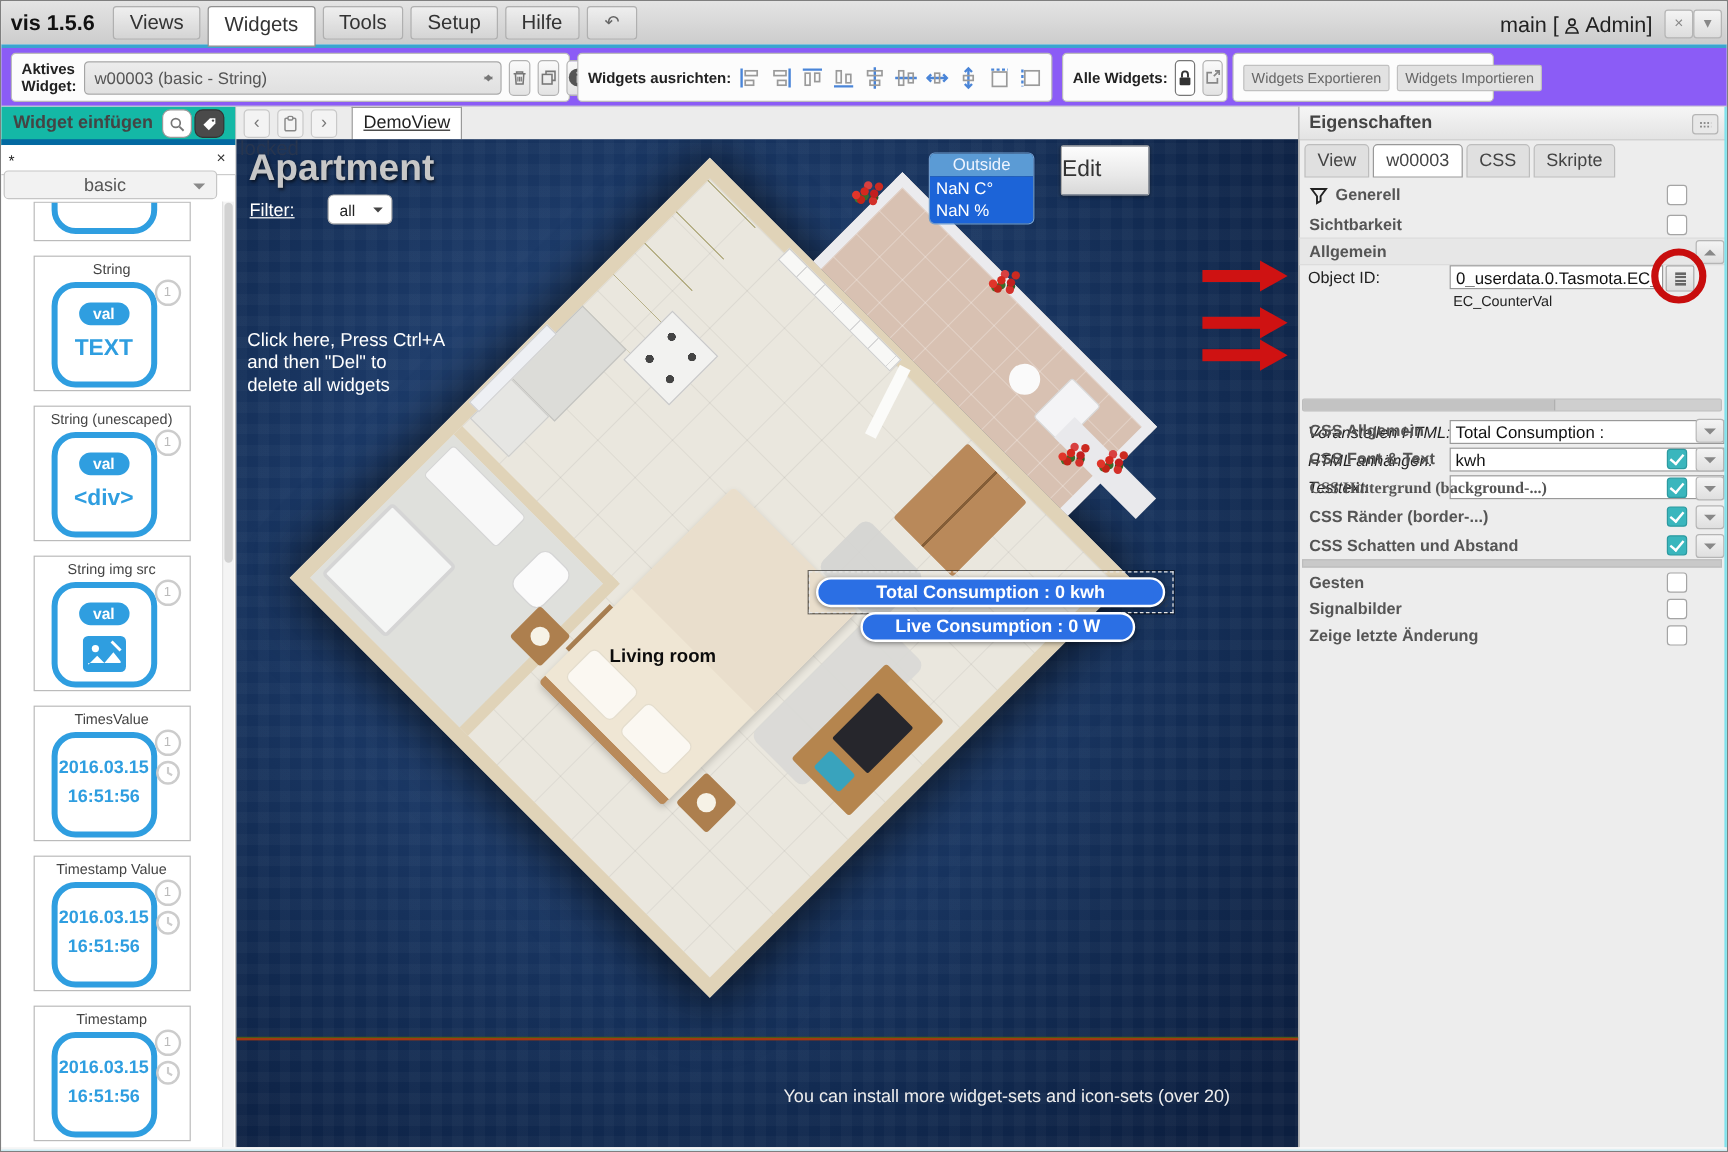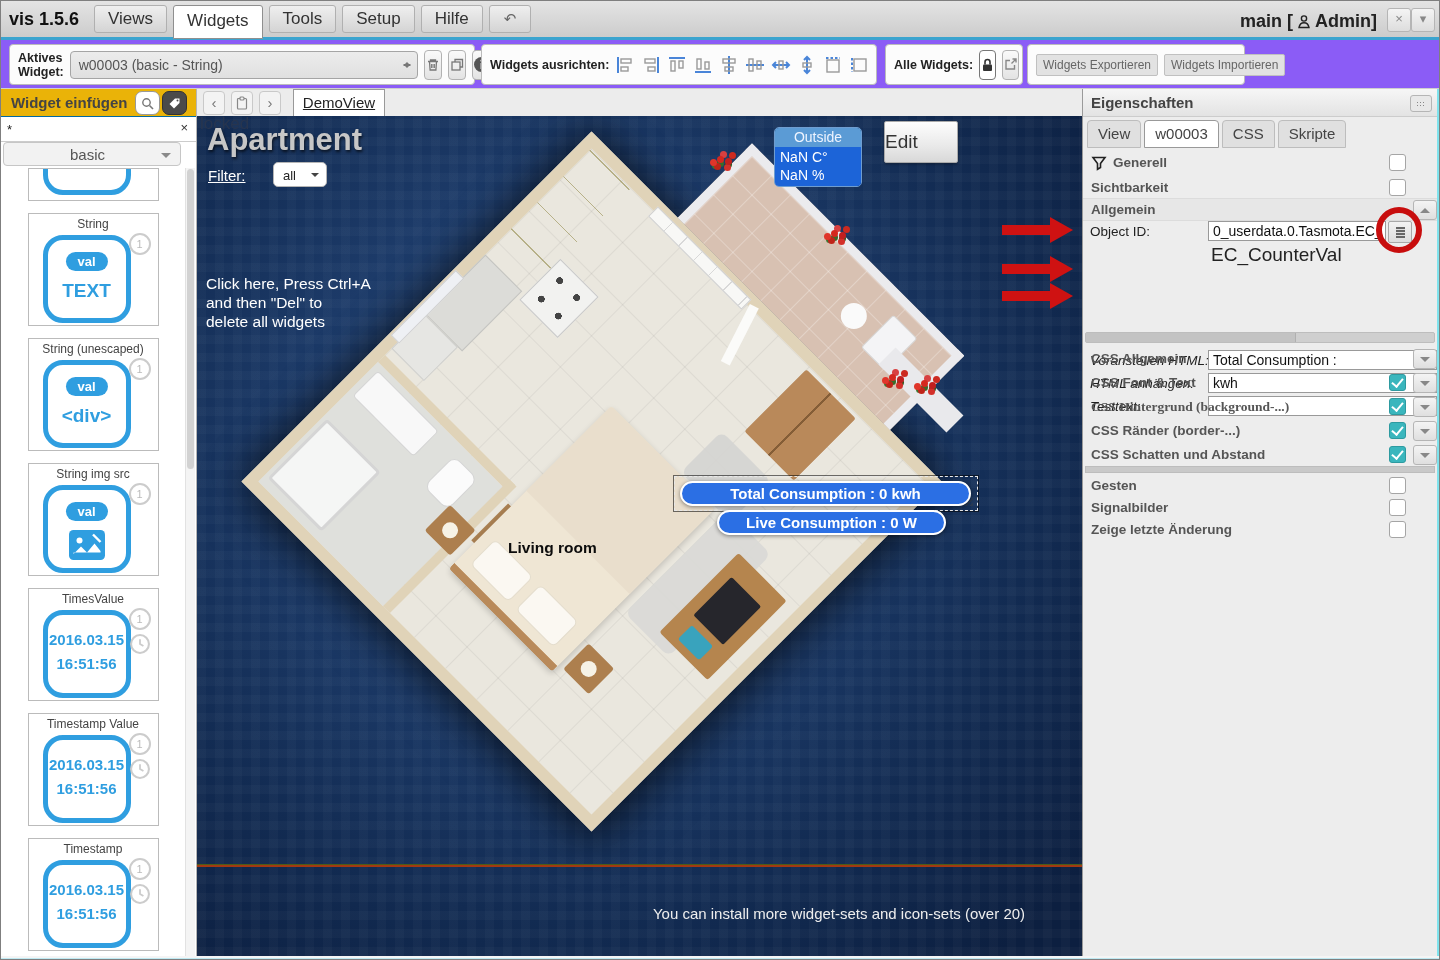--- a/index.html
+++ b/index.html
@@ -8,21 +8,21 @@
   
   #menubar{position:absolute;left:0;top:0;width:100%;height:36px;
     background:linear-gradient(#e4e4e4,#cccccc);display:flex;align-items:center;padding-left:8px;box-sizing:border-box;}
   .app-title{font-size:18px;font-weight:bold;color:#111;margin-right:12px;}
   .menu-btn{display:inline-block;margin:0 3px;padding:0 13px;height:26px;line-height:26px;font-size:17px;color:#333;
     background:linear-gradient(#efefef,#d4d4d4);border:1px solid #b0b0b0;border-radius:3px;cursor:default;}
   .menu-btn.active{background:#fff;border-color:#8f8f8f;height:32px;line-height:30px;border-radius:3px 3px 0 0;
     position:relative;top:3px;z-index:2;}
   .menu-btn.undo{padding:0 14px;color:#666;font-size:15px;}
   .session{position:absolute;right:62px;top:0;height:40px;display:flex;align-items:center;gap:4px;
-    font-size:18px;font-weight:bold;color:#222;}
+    font-size:18px;font-weight:normal;color:#222;}
   .win-btn{position:absolute;top:7px;width:22px;height:22px;background:linear-gradient(#f4f4f4,#ddd);
     border:1px solid #b5b5b5;border-radius:3px;color:#888;font-size:13px;text-align:center;line-height:20px;}
   .win-btn.close{right:28px;}
   .win-btn.wdd{right:4px;}
   #accent-top{position:absolute;left:0;top:36px;width:100%;height:3px;background:#3ba4cf;}
   
   #toolbar{position:absolute;left:0;top:39px;width:100%;height:49px;background:#8b5cf6;border-bottom:1px solid #cfcfcf;box-sizing:border-box;}
   .tgroup{position:absolute;top:4px;height:39px;border:1px solid #bbb;border-radius:4px;background:#fcfcfc;
     display:flex;align-items:center;padding:0 8px;gap:6px;box-sizing:content-box;}
   .g1{left:8px;width:448px;}
@@ -39,21 +39,21 @@
   .tool-btn{width:28px;height:28px;background:linear-gradient(#fafafa,#e3e3e3);border:1px solid #b2b2b2;border-radius:4px;
     display:flex;align-items:center;justify-content:center;}
   .tool-btn.lock{background:#fff;border-color:#777;}
   .align-icon{width:22px;height:22px;display:inline-flex;align-items:center;justify-content:center;}
   .align-icon svg{width:20px;height:20px;}
   .bl{stroke:#4a85d8;stroke-width:2;fill:none;}
   .gr{fill:none;stroke:#9a9a9a;stroke-width:1.4;}
   .sm-btn{padding:3px 6px;background:#e2e2e2;border:1px solid #c0c0c0;border-radius:2px;font-size:12px;color:#666;white-space:nowrap;}
   
   #leftpanel{position:absolute;left:0;top:88px;width:196px;height:867px;background:#fff;border-right:1px solid #b5b5b5;box-sizing:border-box;}
-  .lp-header{height:27px;background:#eab308;border-bottom:1px solid #0369a1;position:relative;}
+  .lp-header{height:27px;background:#14b8a6;border-bottom:5px solid #0369a1;position:relative;}
   .lp-title{font-size:15px;font-weight:bold;color:#444;line-height:27px;padding-left:10px;}
   .lp-btn{position:absolute;top:2px;width:23px;height:22px;border-radius:7px;border:1px solid #999;
     display:flex;align-items:center;justify-content:center;background:#fff;}
   .lp-search{left:134px;}
   .lp-tag{left:161px;background:#4a4a4a;border-color:#333;}
   .lp-filter{position:relative;height:24px;border-bottom:1px solid #ccc;background:#fff;}
   .lp-filter input{position:absolute;left:0;top:0;width:100%;height:100%;border:none;outline:none;
     font-size:13px;padding:0 20px 0 6px;box-sizing:border-box;font-family:"Liberation Sans",sans-serif;color:#222;}
   .lp-clear{position:absolute;right:8px;top:3px;font-size:13px;color:#333;}
   .lp-group{position:absolute;left:2px;top:53px;width:178px;height:24px;background:#f2f2f2;border:1px solid #c6c6c6;
@@ -194,21 +194,21 @@
   .lbl-i{font-style:italic;}
   .inp{position:absolute;left:125px;top:0;height:20px;background:#fff;border:1px solid #999;font-size:14px;color:#111;
     padding:0 4px;font-family:"Liberation Sans",sans-serif;box-sizing:border-box;}
   .inp-oid{width:178px;}
   .inp-wide{width:229px;}
   .row-objectid{top:132px;} .row-voran{top:261px;} .row-anh{top:284px;} .row-test{top:307px;}
   .picker-btn{position:absolute;left:305px;top:0;width:22px;height:20px;background:linear-gradient(#f2f2f2,#ddd);
     border:1px solid #a8a8a8;border-radius:2px;display:flex;align-items:center;justify-content:center;}
   .picker-ic{width:9px;height:11px;background:#666;
     background-image:repeating-linear-gradient(0deg,transparent 0 2px,#ddd 2px 3px);}
-  .helper{position:absolute;left:128px;top:155px;font-size:19px;color:#222;}
+  .helper{position:absolute;left:128px;top:155px;font-size:12px;color:#222;}
   .hscroll{position:absolute;left:2px;top:243px;width:350px;height:11px;background:#cfcfcf;border:1px solid #bdbdbd;
     border-radius:2px;box-sizing:border-box;}
   .hthumb{width:60%;height:100%;background:#c3c3c3;border-right:1px solid #b0b0b0;}
   .css0{top:258px;} .css1{top:282px;} .css2{top:306px;font-family:Liberation Serif, serif;} .css3{top:330px;} .css4{top:354px;}
   .pdivider{position:absolute;left:2px;top:377px;width:350px;height:7px;background:#c9c9c9;border:1px solid #bdbdbd;box-sizing:border-box;}
   .tog0{top:385px;} .tog1{top:407px;} .tog2{top:429px;}
   
   #statusbar{position:absolute;left:0;top:955px;width:100%;height:5px;background:#f5f5f5;}
   #accent-bottom{position:absolute;left:0;top:957px;width:100%;height:3px;background:#bfe9f2;}
   #accent-right{position:absolute;left:1436px;top:88px;width:3px;height:867px;background:#7fe3ed;}

